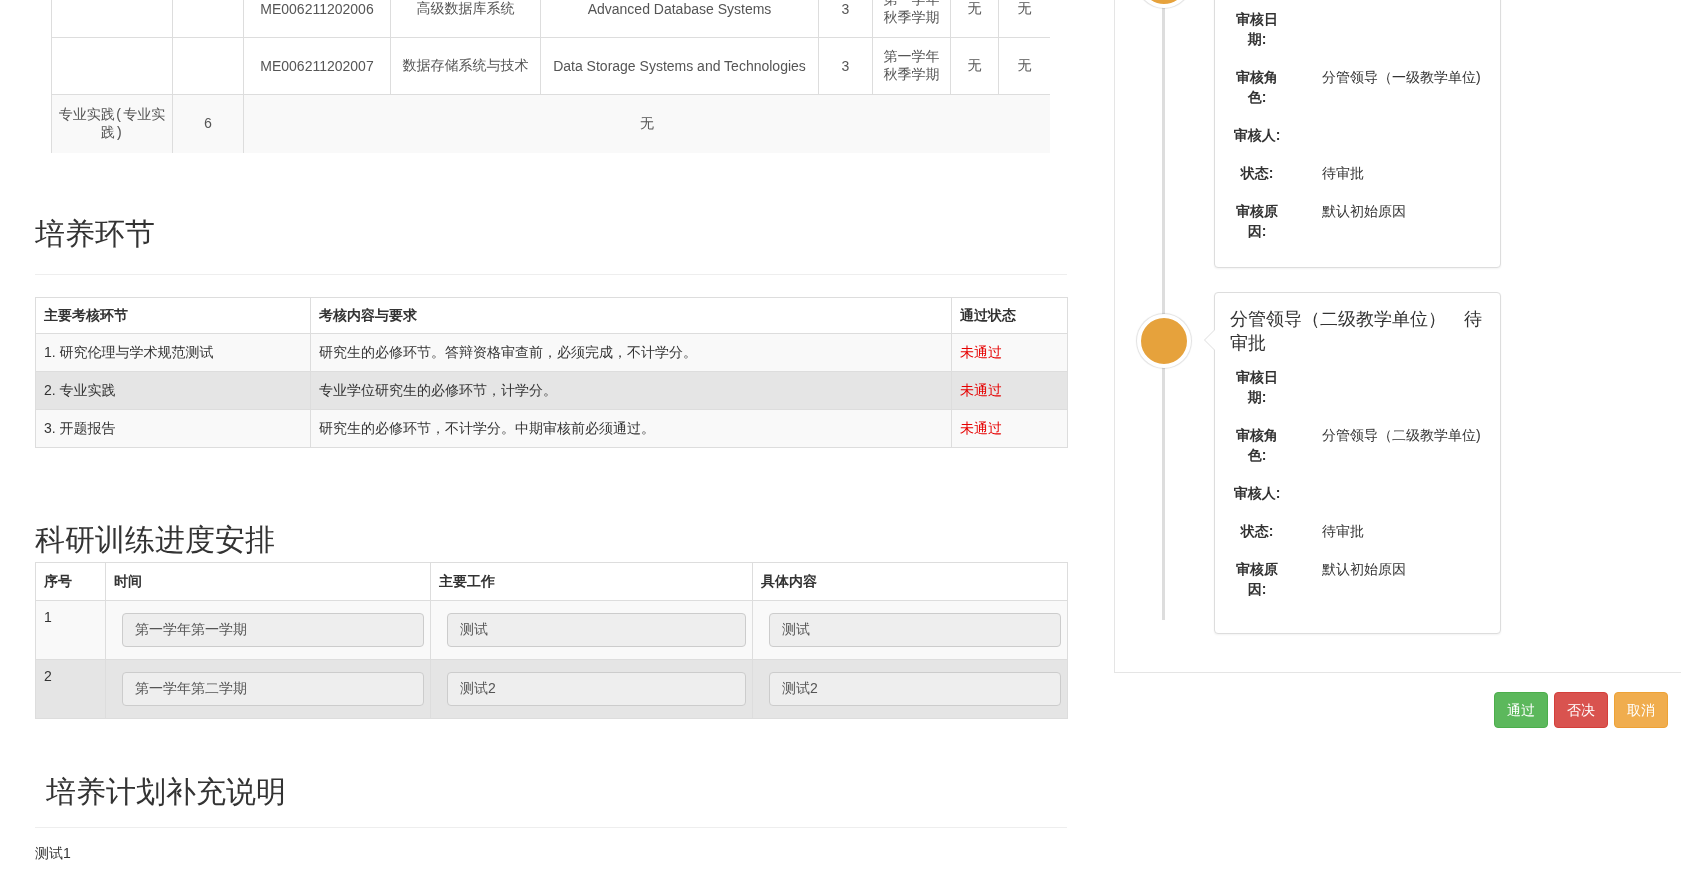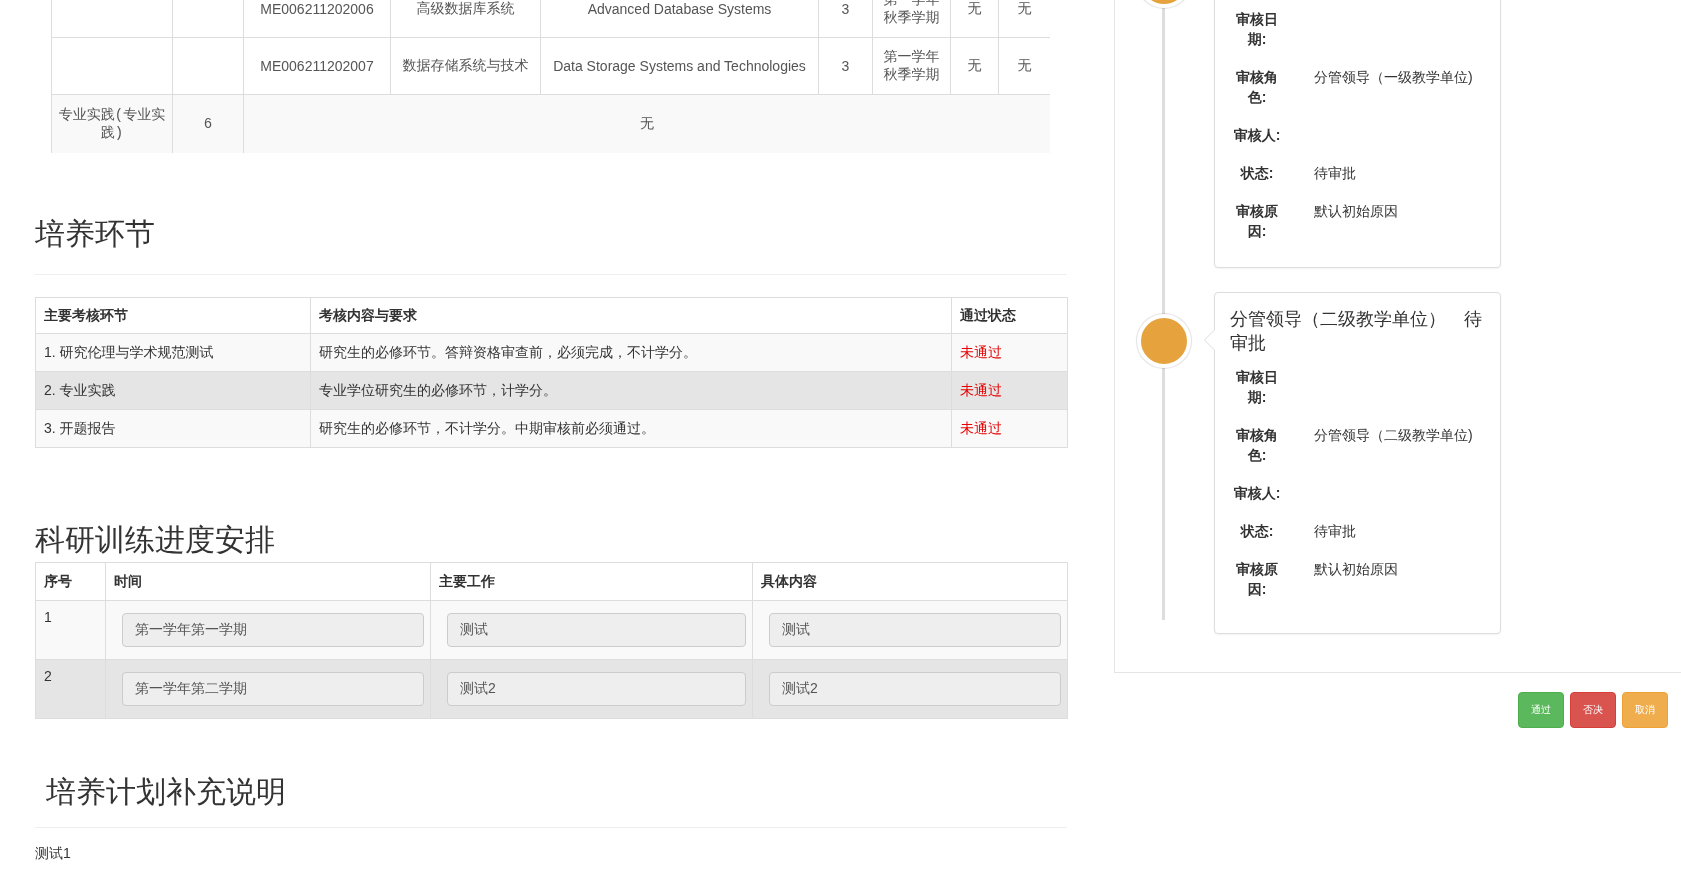--- a/index.html
+++ b/index.html
@@ -45,31 +45,31 @@
   
   #review-panel { left:1114px; top:0; width:567px; height:673px;
                   border-left:1px solid #e5e5e5; border-bottom:1px solid #e5e5e5; }
   #timeline-line { left:47px; top:0; width:3px; height:620px; background:#ddd; }
   .t-node { width:54px; height:54px; border-radius:50%; background:#e6a23c;
             border:4px solid #fff; box-shadow:0 0 1px 1px rgba(0,0,0,0.12); }
   .review-card { left:99px; width:287px; background:#fff; border:1px solid #ddd;
                  border-radius:4px; box-shadow:0 1px 2px rgba(0,0,0,0.05); }
   .review-card .inner { padding:14px 15px; }
   .card-title { font-size:18px; line-height:24px; color:#333; margin-bottom:12px; }
-  .field { display:flex; margin-bottom:18px; font-size:14px; line-height:20px; }
+  .field { display:flex; margin-bottom:18px; font-size:14px; line-height:20px;gap:8px; }
   .field .lbl { width:54px; font-weight:bold; text-align:center; flex:none; margin-right:30px; }
   .field .val { flex:1; }
   .caret-left { position:absolute; left:-11px; top:36px; width:0; height:0;
                 border:11px solid transparent; border-left:none; border-right-color:#ddd; }
   .caret-left:after { content:""; position:absolute; left:1px; top:-10px; width:0; height:0;
                 border:10px solid transparent; border-left:none; border-right-color:#fff; }
 
   
   #action-buttons { top:692px; right:13px; display:flex; gap:6px; }
-  .btn { border:none; border-radius:4px; color:#fff; font-size:10px; line-height:20px;
+  .btn { border:none; border-radius:4px; color:#fff; font-size:14px; line-height:20px;
          padding:7px 12px; font-family:inherit; cursor:pointer; }
   .btn-pass   { background:#5cb85c; border:1px solid #4cae4c; }
   .btn-reject { background:#d9534f; border:1px solid #d43f3a; }
   .btn-cancel { background:#f0ad4e; border:1px solid #eea236; }
 </style>
 </head>
 <body>
 
 <div class="abs" id="course-wrap">
   <table id="course-table">

